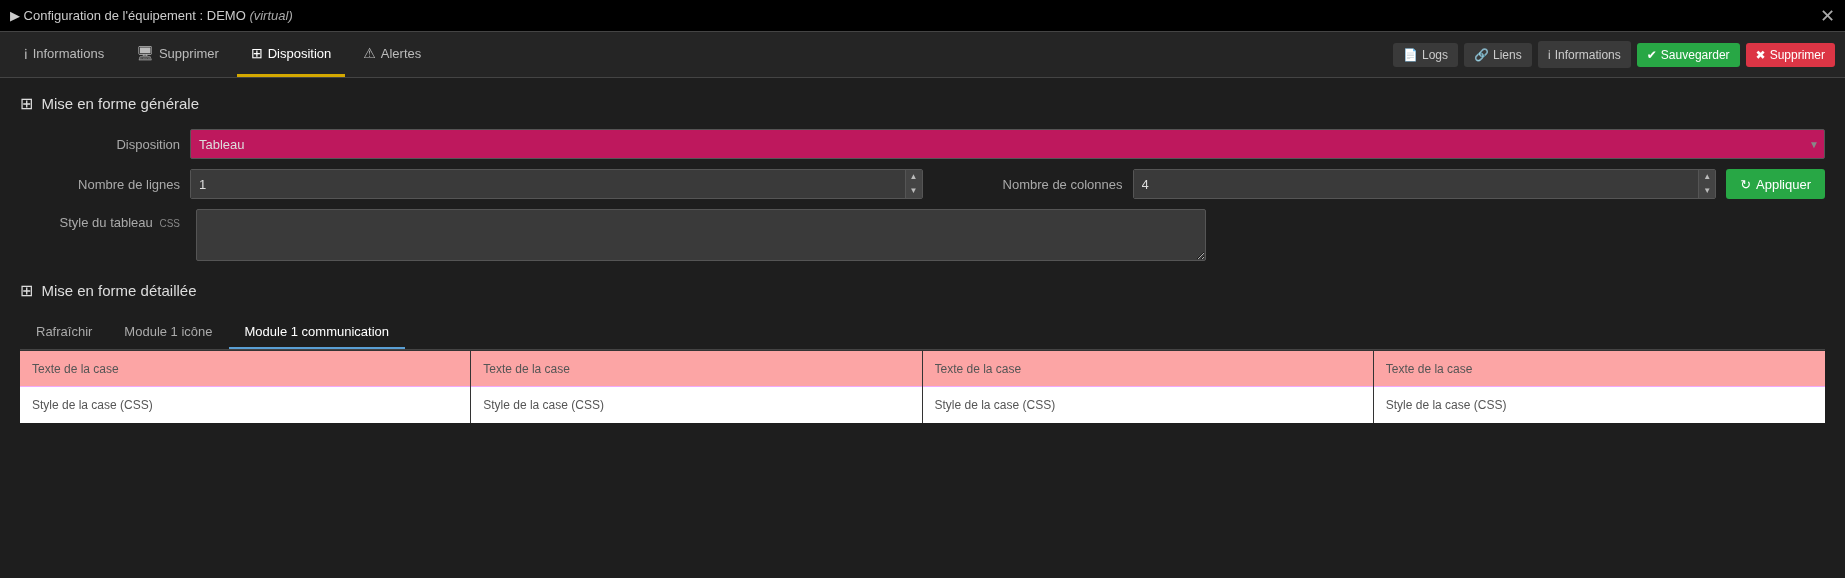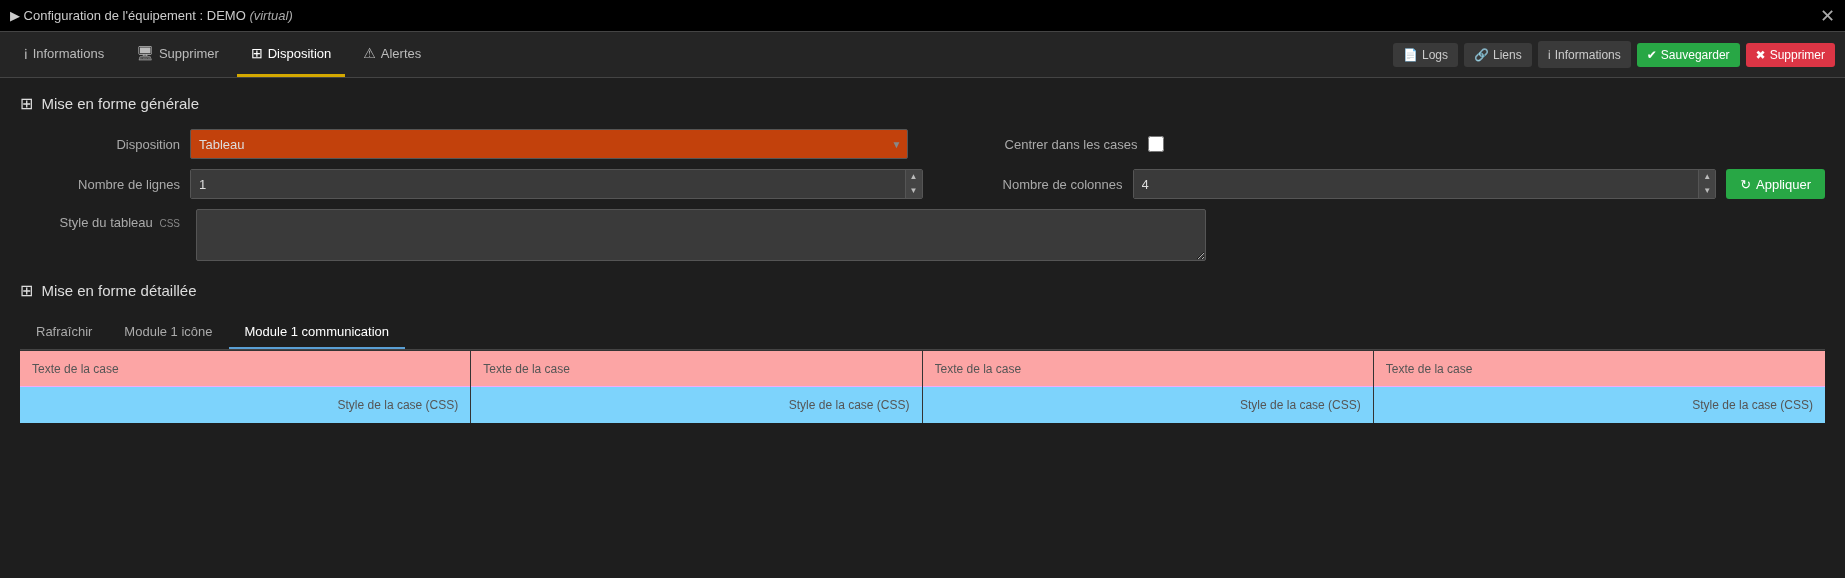--- a/index.html
+++ b/index.html
@@ -136,21 +136,21 @@
       color: #888;
       margin-left: 3px;
     }
 
     .form-select-wrapper {
       position: relative;
       flex: 1;
     }
     .form-select {
       width: 100%;
-      background: #c2410c;
+      background: #be185d;
       border: 1px solid #555;
       color: #ddd;
       padding: 5px 28px 5px 8px;
       font-size: 13px;
       appearance: none;
       cursor: pointer;
       border-radius: 2px;
       height: 30px;
     }
     .select-arrow {
@@ -291,23 +291,22 @@
       border: none;
       border-bottom: 1px solid #f0abfc;
       color: #666;
       padding: 8px 12px;
       font-size: 12px;
       outline: none;
       height: 36px;
     }
     .cell-input::placeholder { color: #555; }
     .cell-input.style-input {
-      background: #7dd3fc;
+      background: #ffffff;
       border-bottom: none;
-      text-align: right;
     }
   </style>
 </head>
 <body>
 
 <div class="title-bar">
   <span class="title-bar-text">
     ▶ <span>Configuration de l'équipement : DEMO</span> <em>(virtual)</em>
   </span>
   <button class="title-bar-close">✕</button>
@@ -370,24 +369,20 @@
       <span class="form-label">Disposition</span>
       <div class="form-select-wrapper">
         <select class="form-select">
           <option>Tableau</option>
           <option>Grille</option>
           <option>Libre</option>
         </select>
         <span class="select-arrow">▼</span>
       </div>
     </div>
-    <div class="form-row" style="flex:1; justify-content:flex-start; gap:10px;">
-      <span class="form-label" style="min-width:200px;">Centrer dans les cases</span>
-      <input type="checkbox" class="checkbox-input" style="">
-    </div>
   </div>
 
   <div style="display:flex; align-items:center; margin-bottom:10px;">
     <div class="form-row" style="flex:1;">
       <span class="form-label">Nombre de lignes</span>
       <div class="form-input-spinner">
         <input type="text" value="1" style="">
         <div class="spinner-btns">
           <button class="spinner-btn">▲</button>
           <button class="spinner-btn">▼</button>

